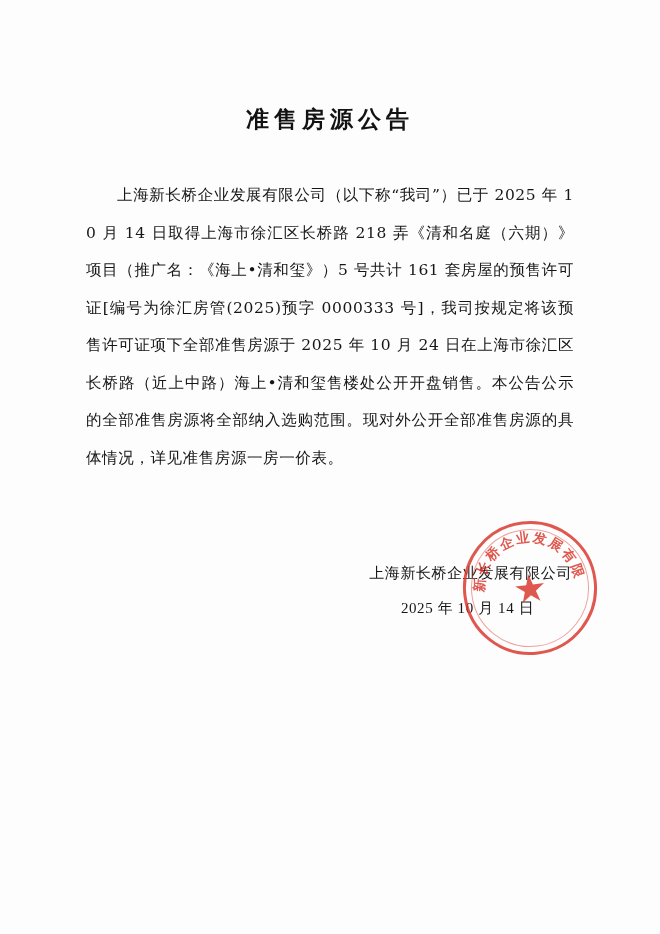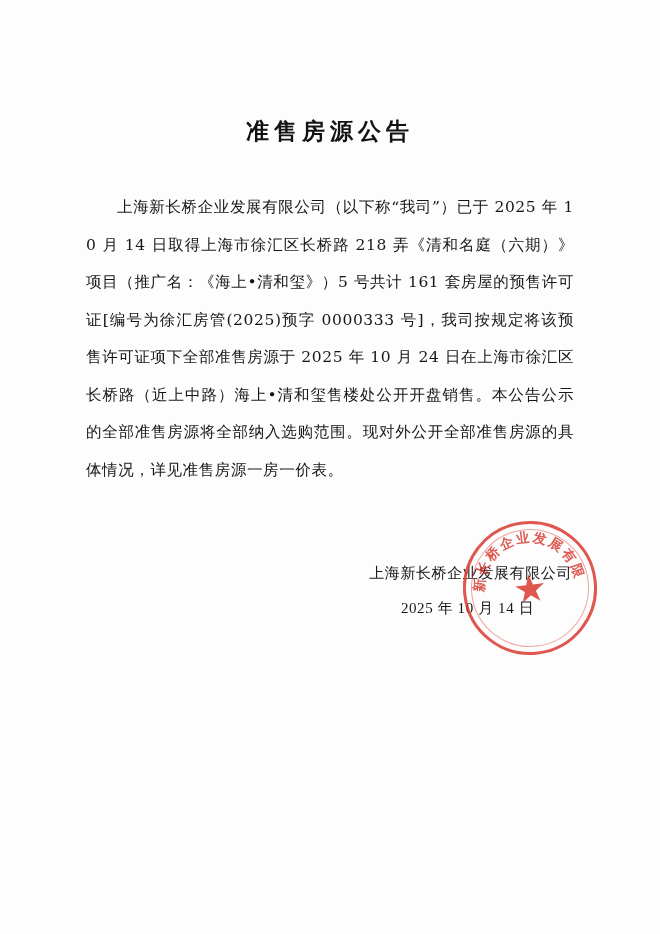--- a/index.html
+++ b/index.html
@@ -18,21 +18,21 @@
   .page {
     position: absolute;
     inset: 0;
     background: #fdfdfd;
   }
   .doc-title {
     text-align: center;
     font-size: 23px;
     letter-spacing: 5px;
     font-weight: 600;
-    margin: 12px;
+    margin: 0;
     padding-top: 104px;
     color: #121212;
     font-family: "DejaVu Serif", "Liberation Serif", serif;
   }
   .body-wrap {
     margin: 42px 74px 0 74px;
   }
   .body-text {
     font-size: 15.5px;
     line-height: 2.42;

